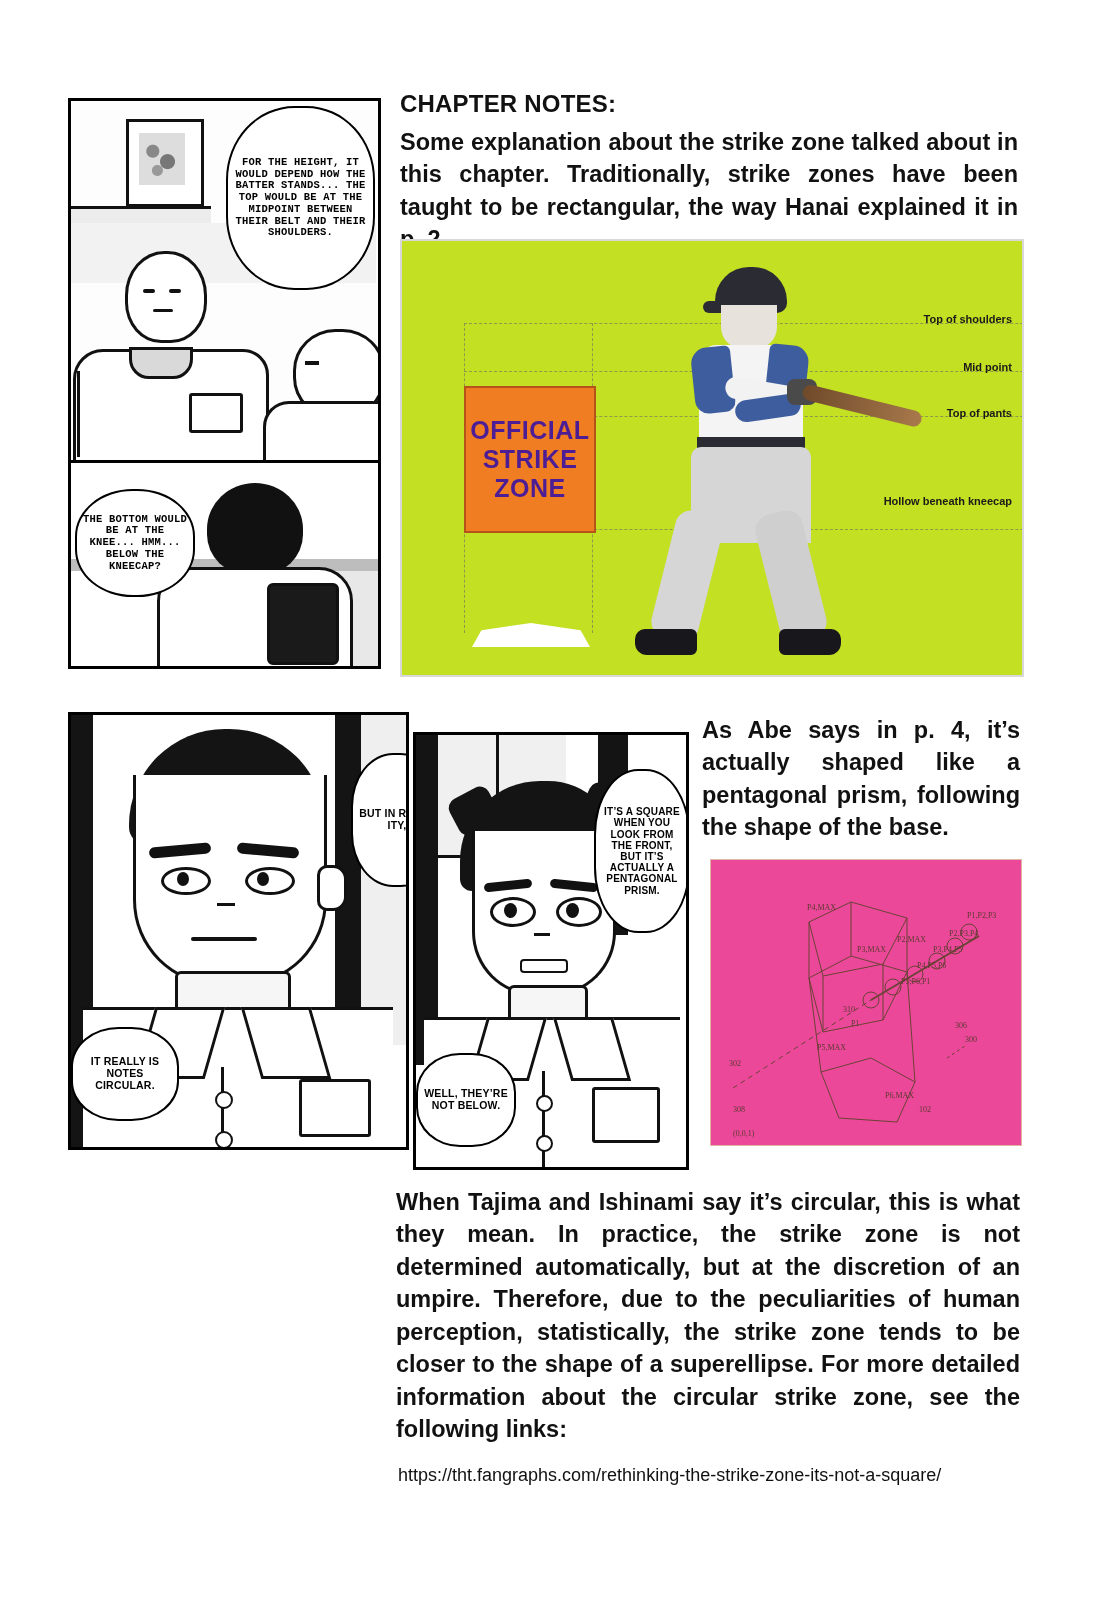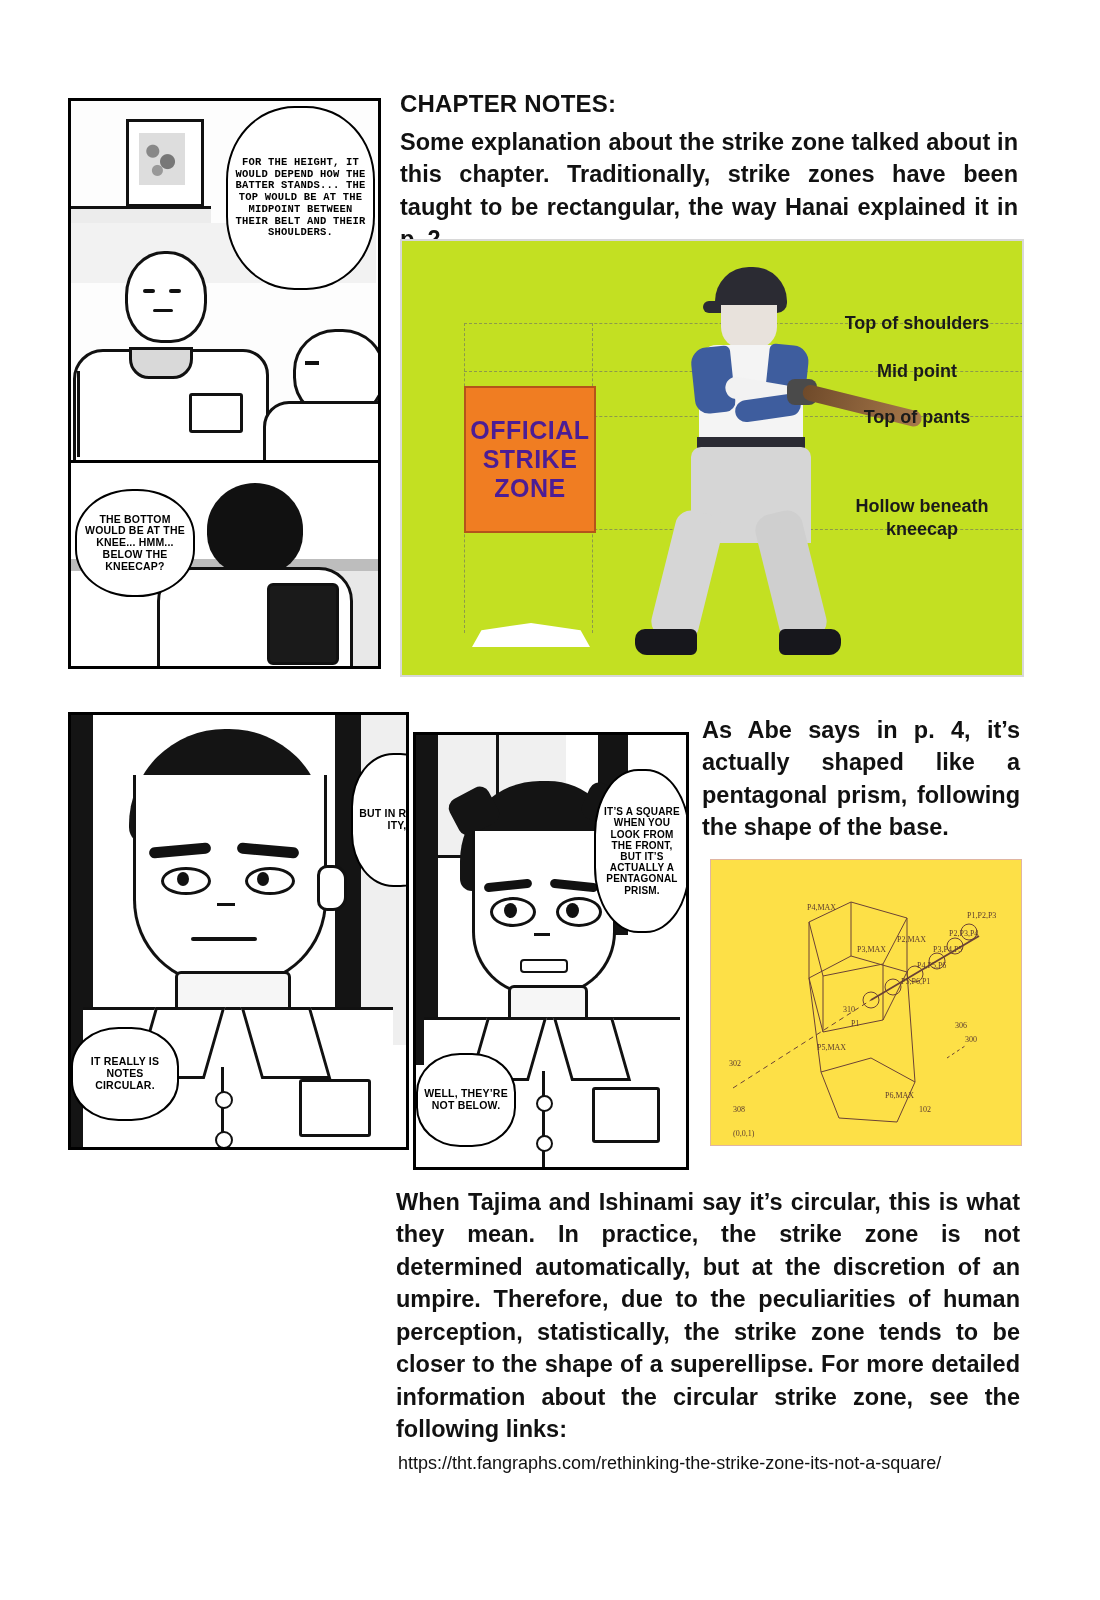--- a/index.html
+++ b/index.html
@@ -26,38 +26,38 @@
 
   
   .notes-head{
     position:absolute;font-weight:700;font-size:24px;letter-spacing:.2px;color:#111;
   }
   .notes-body{
     position:absolute;font-size:23.5px;line-height:1.38;color:#111;
     text-align:justify;font-weight:600;
   }
   .links{position:absolute;font-size:18px;line-height:1.7;color:#111;}
-  .links div{white-space:nowrap;}
+  .links div{white-space:nowrap;margin-top:12px;}
 
   
   .sz{position:absolute;background:#c3e022;border:2px solid #d8d8d8;overflow:hidden;}
   .sz .dash{position:absolute;border-top:1.6px dashed #8d9a4a;}
   .sz .vdash{position:absolute;border-left:1.6px dashed #8d9a4a;}
   .sz .zonebox{
     position:absolute;background:#f07d22;border:2px solid #b4541a;
     display:flex;align-items:center;justify-content:center;
   }
   .sz .zonebox b{
     color:#4c1d95;font-size:25px;font-weight:800;line-height:1.15;text-align:center;letter-spacing:.5px;
   }
-  .sz .lab{position:absolute;font-size:18px;font-weight:700;color:#1a1a1a;text-align:center;}
+  .sz .lab{position:absolute;font-size:11px;font-weight:700;color:#1a1a1a;text-align:right;}
   .plate{position:absolute;background:#fff;}
 
   
-  .patent{position:absolute;background:#fde047;border:1px solid #e0b5a2;overflow:hidden;}
+  .patent{position:absolute;background:#ec4899;border:1px solid #e0b5a2;overflow:hidden;}
 
   
   .se-wrap{position:absolute;}
   .se-label{position:absolute;font-family:"Liberation Serif", serif;color:#111;text-align:center;}
 </style>
 </head>
 <body>
 
 <div class="page">
 
@@ -88,21 +88,21 @@
       <div style="position:absolute;left:6px;top:4px;width:86px;height:84px;border:3px solid #111;border-radius:46%;background:#fff;"></div>
       <div style="position:absolute;left:18px;top:36px;width:14px;height:4px;background:#111;"></div>
     </div>
     <div style="position:absolute;left:192px;top:300px;width:130px;height:62px;border:3px solid #111;border-radius:26px 0 0 0;background:#fff;"></div>
 
     <div class="balloon" style="left:155px;top:5px;width:145px;height:180px;border-radius:46%/40%;font-size:10.5px;">
       <span>FOR THE HEIGHT, IT WOULD DEPEND HOW THE BATTER STANDS... THE TOP WOULD BE AT THE MIDPOINT BETWEEN THEIR BELT AND THEIR SHOULDERS.</span>
     </div>
   </div>
 
-  <div class="panel" style="left:68px;top:460px;width:307px;height:203px;">
+  <div class="panel" style="left:68px;top:460px;width:307px;height:203px;font-family:Liberation Mono, monospace;">
     <div style="position:absolute;inset:0;background:#fff;"></div>
     <div style="position:absolute;left:0;top:96px;width:307px;height:12px;background:#bdbdbd;"></div>
     <div style="position:absolute;left:150px;top:108px;width:157px;height:95px;background:#e8e8e8;"></div>
 
     <div style="position:absolute;left:136px;top:20px;width:96px;height:92px;background:#111;border-radius:50% 50% 44% 44%;"></div>
     <div style="position:absolute;left:86px;top:104px;width:190px;height:99px;border:3px solid #111;border-radius:34px 34px 0 0;background:#fff;"></div>
     <div style="position:absolute;left:196px;top:120px;width:66px;height:76px;border:3px solid #111;border-radius:6px;background:#1a1a1a;"></div>
     <div class="balloon rect" style="left:4px;top:26px;width:116px;height:104px;border-radius:48%/44%;font-size:10.5px;">
       <span>THE BOTTOM WOULD BE AT THE KNEE... HMM... BELOW THE KNEECAP?</span>
     </div>

